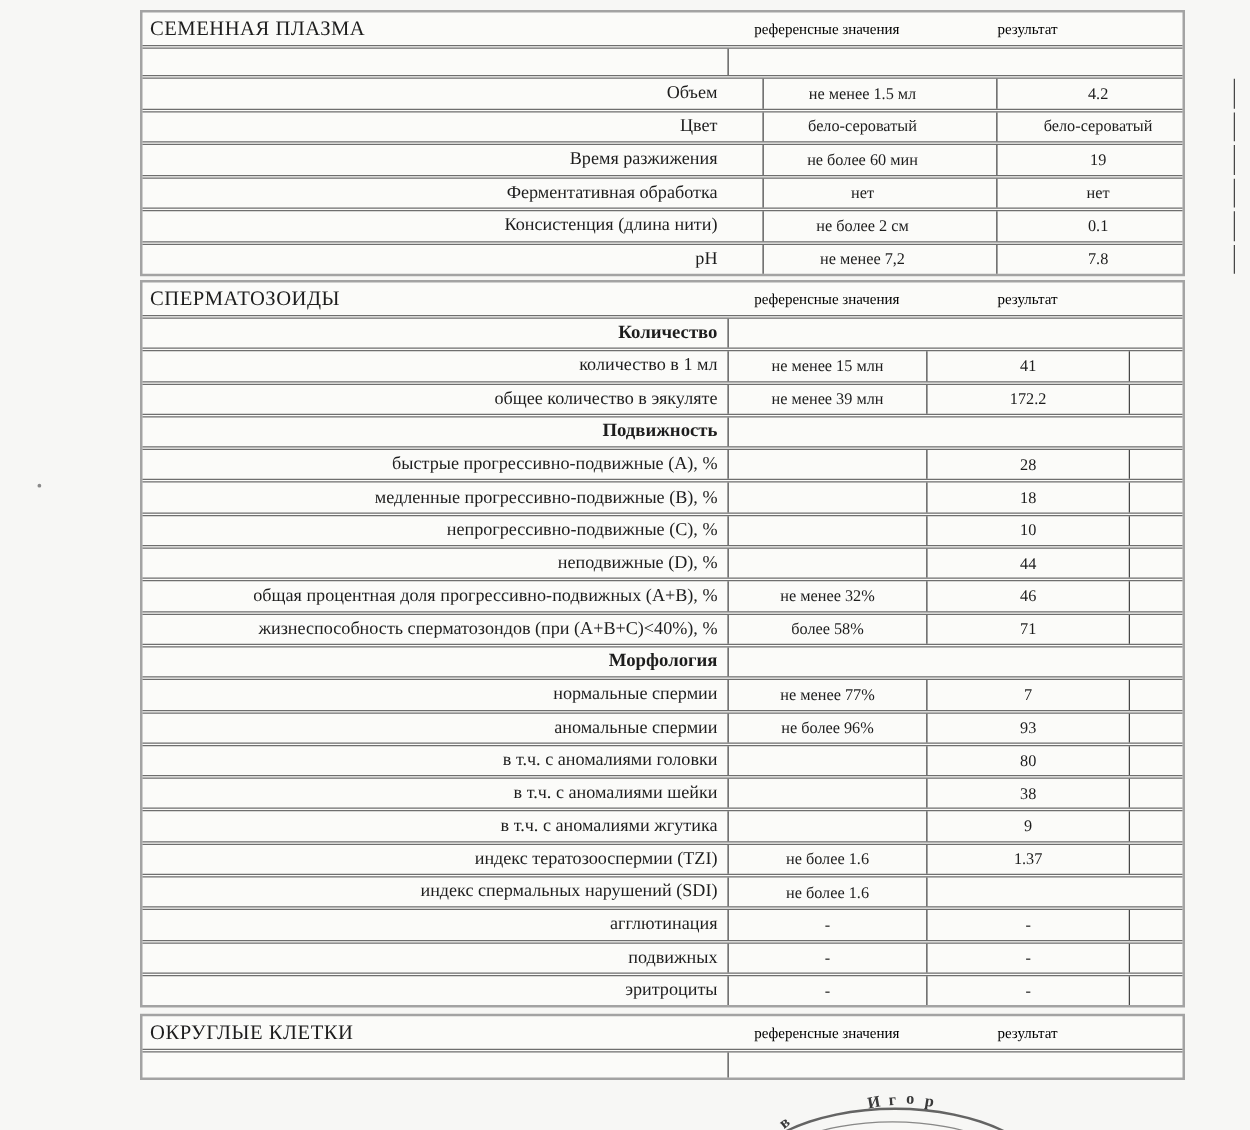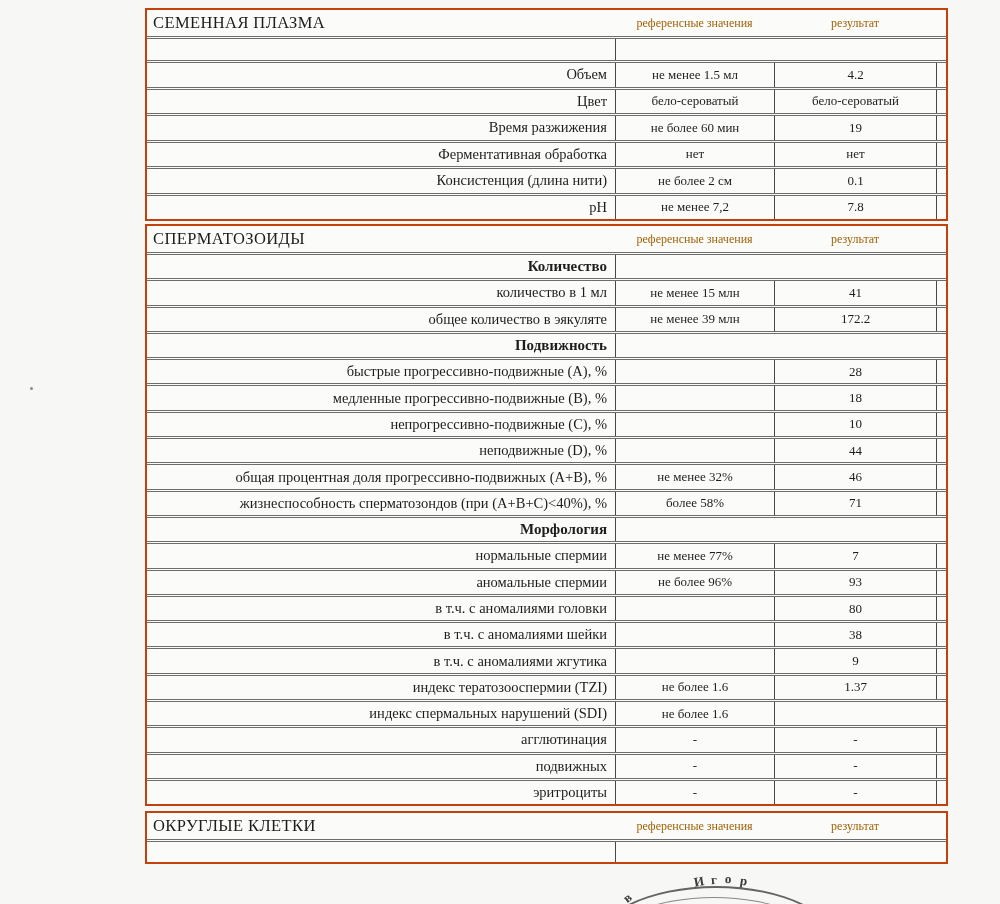--- a/index.html
+++ b/index.html
@@ -6,24 +6,23 @@
   .page{
     position:relative;
     width:1000px;height:904px;
     background:#f7f7f5;
     overflow:hidden;
     font-family:"Liberation Serif","DejaVu Serif",serif;
     color:#1d1d1d;
   }
   .doc{position:absolute;left:112px;top:0;width:836px;}
   .section{
-    border:2px solid #c2410c;
+    border:2px solid #a3a3a3;
     box-sizing:border-box;
     background:#fbfbf9;
-    margin-left:33px;
   }
   .sec1{margin-top:8px;}
   .sec2{margin-top:3px;}
   .sec3{margin-top:5px;}
   .tr{
     display:grid;
     grid-template-columns:468px 159px 162px 1fr;
     align-items:stretch;
   }
   .tr + .tr{border-top:3px double #6e6e6e;}
@@ -52,26 +51,26 @@
   .tr.head .td{border-left:none;}
   .tr.head .title{
     justify-content:flex-start;
     padding-left:6px;
     font-size:16.5px;
     letter-spacing:.4px;
   }
   .tr.head .chead{
     justify-content:center;
     font-size:12px;
-    color:#a16207;
+    color:#000000;
   }
   
   .sec1 .tr.head{height:26px;}
   .sec1 .tr.spacer{height:21px;}
-  .sec1 .tr.data{height:23.5px;}
+  .sec1 .tr.data{height:23.5px;gap:28px;}
   .sec2 .tr.head{height:26px;}
   .sec2 .tr{height:23.3px;}
   .sec3 .tr.head{height:26px;}
   .sec3 .tr.spacer{height:20px;}
   
   .stamp{position:absolute;left:592px;top:872px;width:248px;height:150px;}
   .stamp-outer{
     position:absolute;left:0;top:14px;width:244px;height:120px;
     border:2px solid rgba(62,62,62,.8);border-radius:50%;
   }

